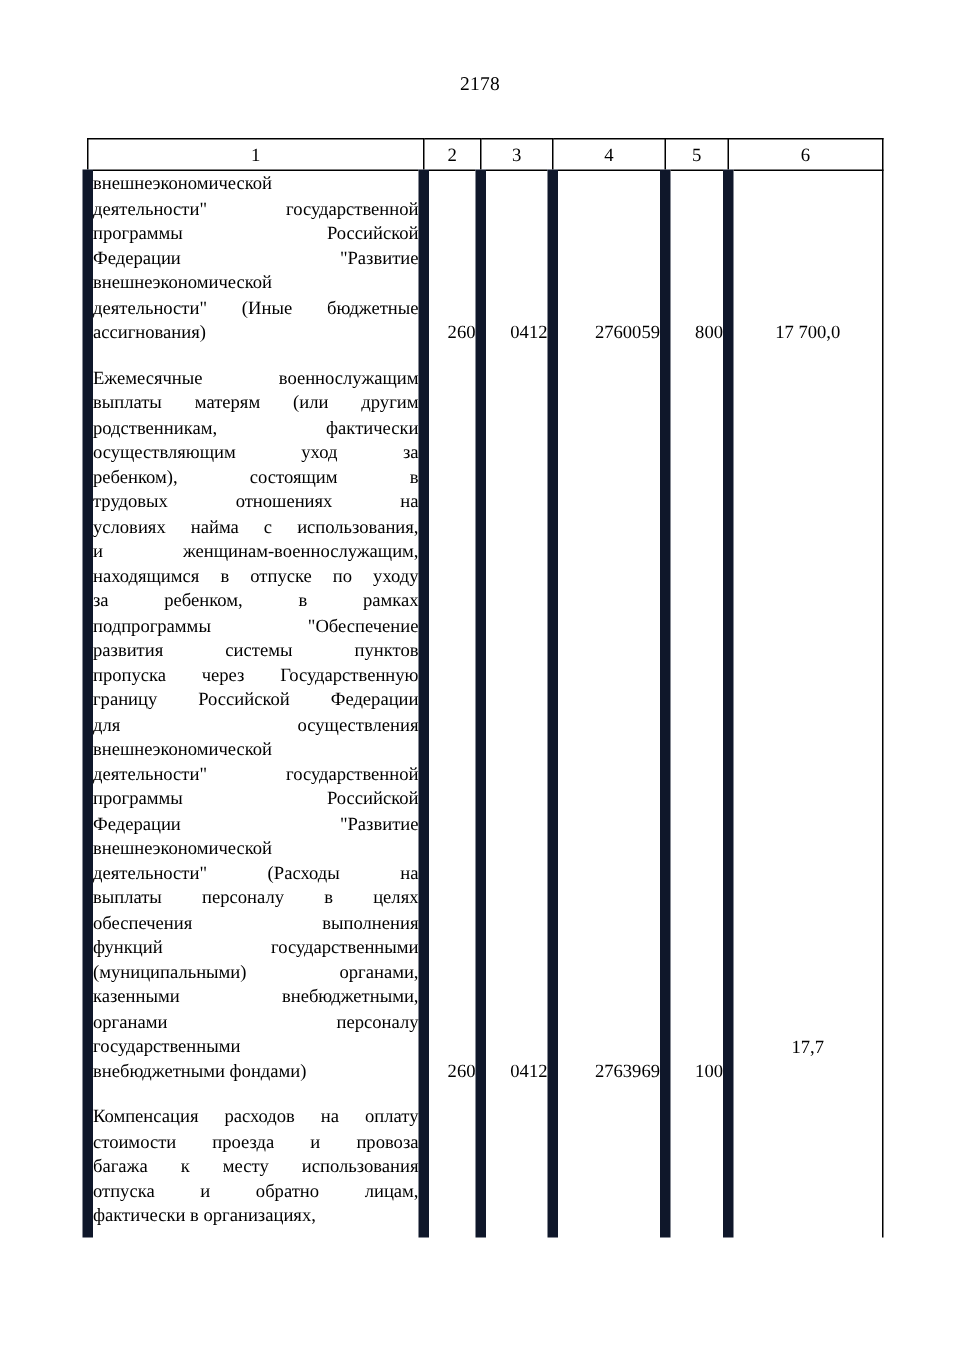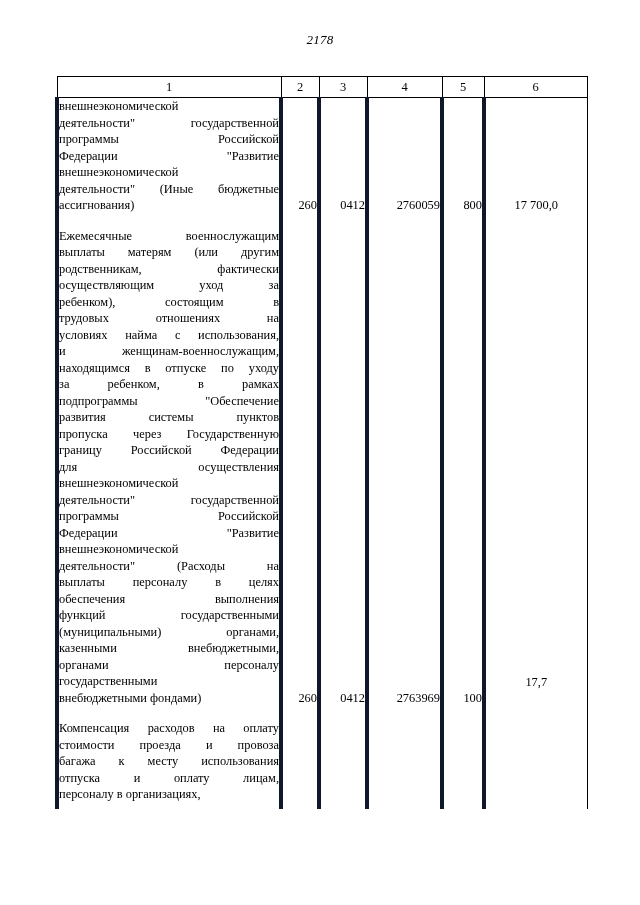--- a/index.html
+++ b/index.html
@@ -17,23 +17,22 @@
   }
   .page {
     position: relative;
     width: 640px;
     height: 905px;
     box-sizing: border-box;
   }
   .page-number {
     text-align: center;
     font-size: 13px;
-    padding-top: 32px;
+    padding-top: 48px;
     letter-spacing: 0.2px;
-    font-style: italic;
   }
   .table-wrap {
     margin: 28px 55px 0 55px;
   }
   table.doc-table {
     width: 530px;
     border-collapse: collapse;
     table-layout: fixed;
     font-size: 12.4px;
   }
@@ -45,21 +44,21 @@
   
   .hdr td {
     border: 1px solid #000000;
     text-align: center;
     font-size: 12.5px;
     height: 20px;
     line-height: 20px;
   }
   
   .body-row td {
-    border-left: 4px solid #0f172a;
+    border-left: 7px solid #0f172a;
     border-right: 1px solid #000000;
     border-top: none;
     border-bottom: none;
   }
   .col-name   { width: 224px; }
   .col-2      { width: 38px; }
   .col-3      { width: 48px; }
   .col-4      { width: 75px; }
   .col-5      { width: 42px; }
   .col-6      { width: 103px; }
@@ -201,22 +200,22 @@
           <span class="num-spacer" style="height:460px"></span>
           <span>17,7</span>
         </td>
       </tr>
 
       <tr class="body-row">
         <td class="cell-name" style="padding-top:14px; padding-bottom:6px">
           <div>Компенсация расходов на оплату</div>
           <div>стоимости   проезда  и  провоза</div>
           <div>багажа  к  месту  использования</div>
-          <div>отпуска     и     оплату   лицам,</div>
-          <div class="last-line">персоналу   в   организациях,</div>
+          <div>отпуска     и     обратно   лицам,</div>
+          <div class="last-line">фактически   в   организациях,</div>
         </td>
         <td class="cell-num">
           <span></span>
         </td>
         <td class="cell-num">
           <span></span>
         </td>
         <td class="cell-num">
           <span></span>
         </td>

